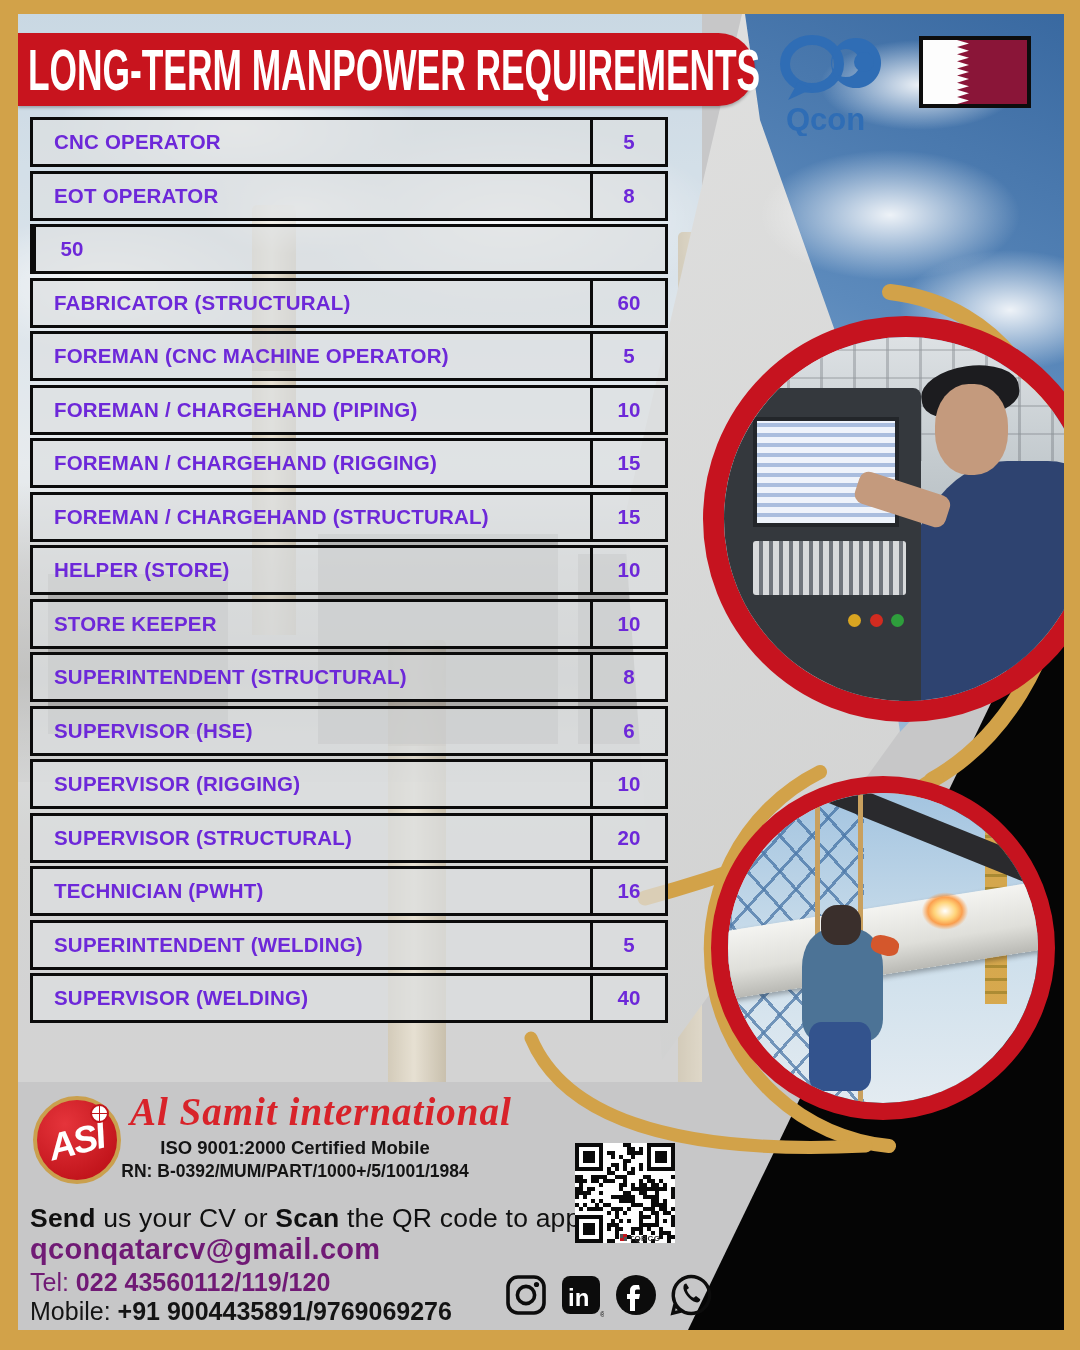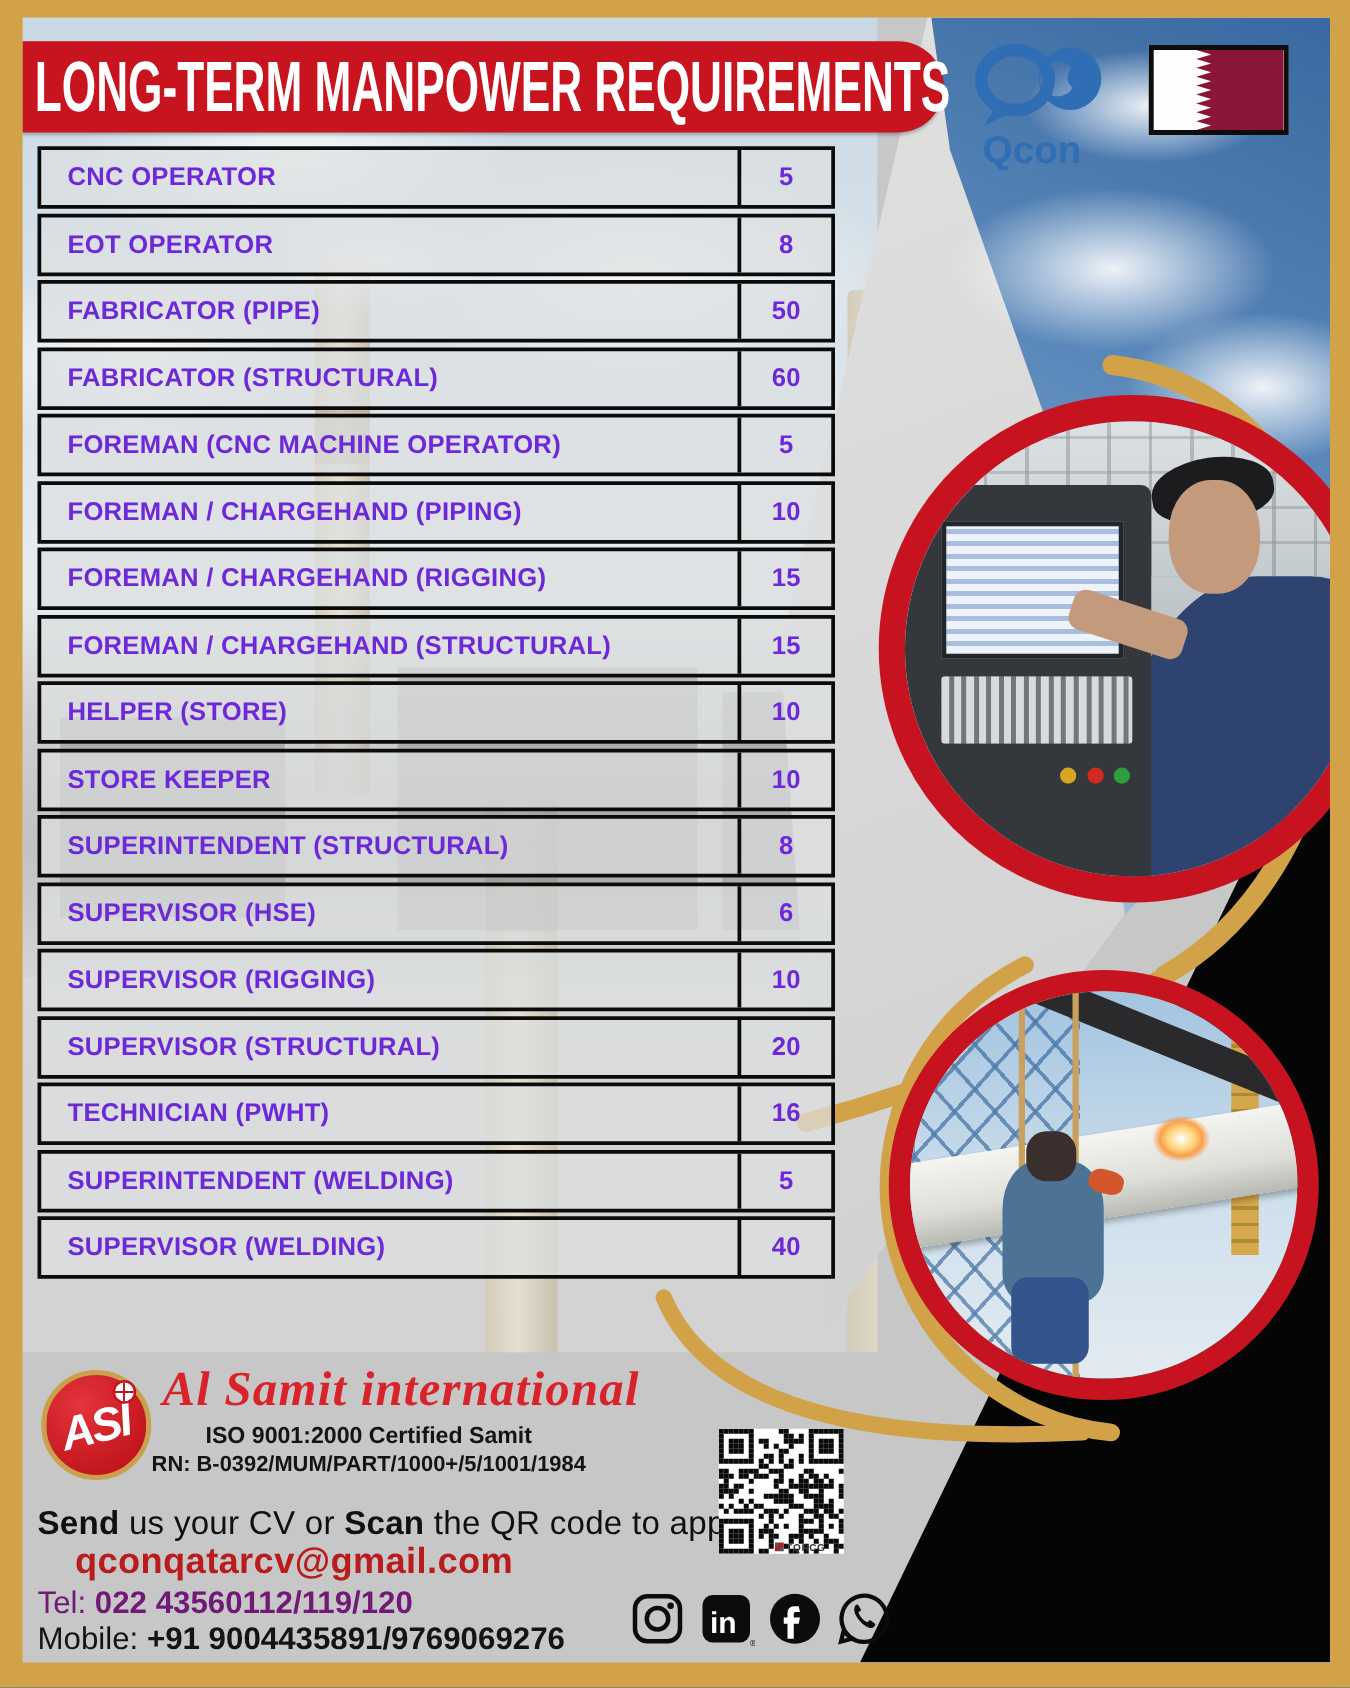--- a/index.html
+++ b/index.html
@@ -94,21 +94,21 @@
   .asi .mono{color:#fff;font-weight:bold;font-style:italic;font-size:37px;transform:rotate(-14deg) translate(-1px,2px);letter-spacing:-2px;}
   .asi .globe{position:absolute;right:8px;top:4px;width:19px;height:19px;border-radius:50%;background:#fff;
     border:2px solid #c2151c;box-sizing:border-box;
     background-image:linear-gradient(0deg,transparent 44%,#c2151c 44% 56%,transparent 56%),linear-gradient(90deg,transparent 44%,#c2151c 44% 56%,transparent 56%);}
   .agency-name{position:absolute;left:130px;top:1089px;z-index:10;color:var(--agency-red);
     font-family:"Liberation Serif",serif;font-style:italic;font-weight:bold;font-size:39px;letter-spacing:1px;}
   .agency-iso{position:absolute;left:130px;top:1137px;width:330px;text-align:center;z-index:10;color:#141414;font-weight:bold;font-size:18.5px;}
   .agency-rn{position:absolute;left:110px;top:1161px;width:370px;text-align:center;z-index:10;color:#141414;font-weight:bold;font-size:17.5px;}
   .cta{position:absolute;left:30px;top:1203px;z-index:10;color:#101010;font-size:26.5px;letter-spacing:.2px;}
   .cta b{font-weight:bold;}
-  .email{position:absolute;left:30px;top:1233px;z-index:10;color:#b91c1c;font-weight:bold;font-size:29px;letter-spacing:.3px;margin-left:30px;}
+  .email{position:absolute;left:30px;top:1233px;z-index:10;color:#701a75;font-weight:bold;font-size:29px;letter-spacing:.3px;}
   .tel{position:absolute;left:30px;top:1268px;z-index:10;color:#701a75;font-size:25px;}
   .mob{position:absolute;left:30px;top:1297px;z-index:10;color:#141414;font-size:25px;}
   .tel b,.mob b{font-weight:bold;}
   .qr{position:absolute;left:575px;top:1143px;width:100px;height:100px;background:#fff;z-index:10;}
   .qr-cap{position:absolute;left:620px;top:1234px;z-index:11;font-size:8px;font-weight:bold;color:#333;letter-spacing:.5px;}
   .qr-cap::before{content:"";display:inline-block;width:7px;height:7px;margin-right:2px;
     background:conic-gradient(#c2151c 0 25%,#555 25% 50%,#c2151c 50% 75%,#555 75%);}
   .social{position:absolute;left:503px;top:1272px;z-index:10;display:flex;gap:9px;align-items:center;}
   .social .ic{width:46px;height:46px;display:block;}
 </style>
@@ -177,21 +177,20 @@
   <div class="table">
       <div class="trow">
         <div class="tcell pos">CNC OPERATOR</div>
         <div class="tcell num">5</div>
       </div>
       <div class="trow">
         <div class="tcell pos">EOT OPERATOR</div>
         <div class="tcell num">8</div>
       </div>
       <div class="trow">
-        <div class="tcell pos">FABRICATOR (PIPE)</div>
         <div class="tcell num">50</div>
       </div>
       <div class="trow">
         <div class="tcell pos">FABRICATOR (STRUCTURAL)</div>
         <div class="tcell num">60</div>
       </div>
       <div class="trow">
         <div class="tcell pos">FOREMAN (CNC MACHINE OPERATOR)</div>
         <div class="tcell num">5</div>
       </div>
@@ -277,21 +276,21 @@
       <div class="legs"></div>
       <div class="spark"></div>
     </div>
   </div>
 
   <div class="asi">
     <span class="mono">ASI</span>
     <span class="globe"></span>
   </div>
   <div class="agency-name">Al Samit international</div>
-  <div class="agency-iso">ISO 9001:2000 Certified Samit</div>
+  <div class="agency-iso">ISO 9001:2000 Certified Mobile</div>
   <div class="agency-rn">RN: B-0392/MUM/PART/1000+/5/1001/1984</div>
 
   <div class="cta"><b>Send</b><span> us your CV or </span><b>Scan</b><span> the QR code to apply:</span></div>
   <div class="email">qconqatarcv@gmail.com</div>
   <div class="tel"><span>Tel: </span><b>022 43560112/119/120</b></div>
   <div class="mob"><span>Mobile: </span><b>+91 9004435891/9769069276</b></div>
 
   <div class="qr"><svg width="100" height="100" viewBox="0 0 100 100">
         <rect x="0" y="0" width="4" height="4" fill="#0a0a0a"></rect>
         <rect x="4" y="0" width="4" height="4" fill="#0a0a0a"></rect>

